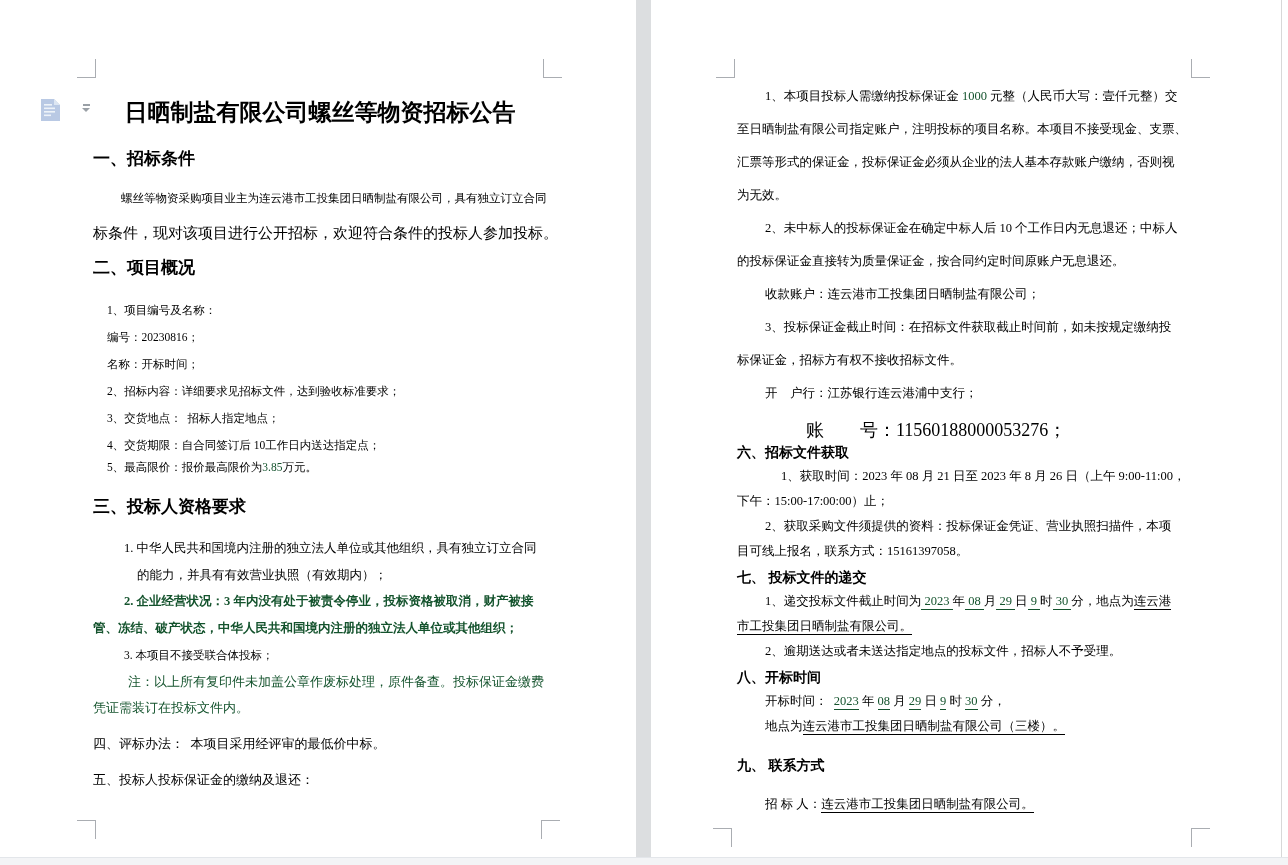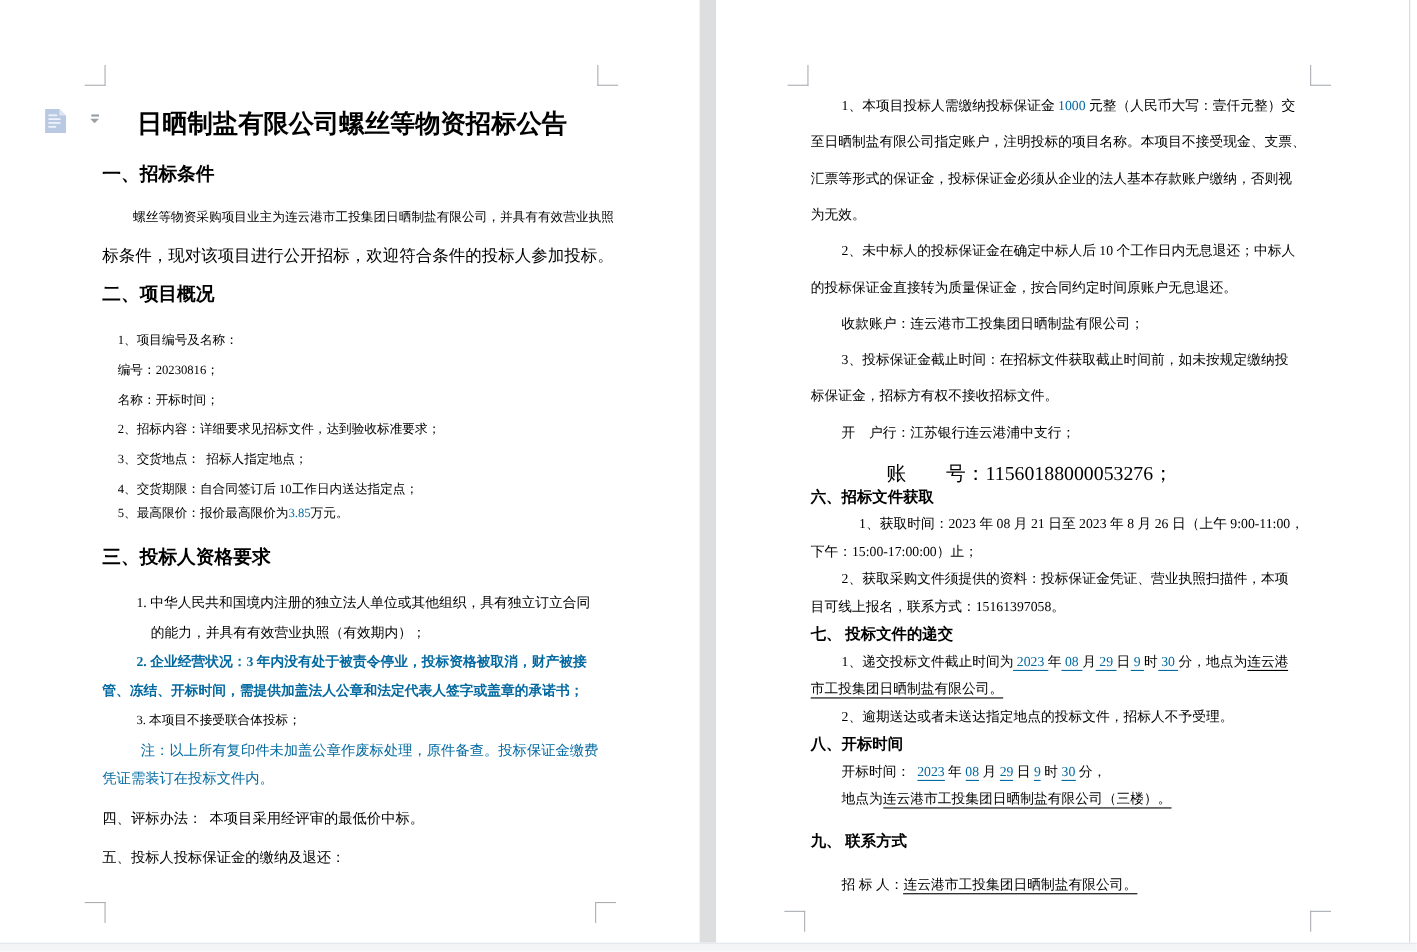--- a/index.html
+++ b/index.html
@@ -18,21 +18,21 @@
   
   .bottom-band{position:absolute;left:0;top:857px;width:1288px;height:8px;background:#f3f4f6;border-top:1px solid #e3e6ea;}
   
   .crop{position:absolute;width:18px;height:18px;}
   .crop.tl{border-right:1px solid #aaadb2;border-bottom:1px solid #aaadb2;}
   .crop.tr{border-left:1px solid #aaadb2;border-bottom:1px solid #aaadb2;}
   .crop.bl{border-right:1px solid #aaadb2;border-top:1px solid #aaadb2;}
   .crop.br{border-left:1px solid #aaadb2;border-top:1px solid #aaadb2;}
   
   .tline{position:absolute;line-height:1.25;white-space:pre;}
-  .tline span.red{color:#0369a1;}
+  .tline span.red{color:#14532d;}
   .tline span.u{border-bottom:1px solid currentColor;padding-bottom:1px;}
   
   .paste-btn{position:absolute;left:38px;top:96px;width:56px;height:28px;cursor:pointer;}
   .paste-btn .doc{position:absolute;left:2px;top:2px;}
   .paste-btn .arrow{position:absolute;left:44px;top:8px;width:9px;height:8px;}
   .paste-btn .arrow .bar{position:absolute;left:1px;top:0;width:7px;height:2px;background:#9aa0a6;}
   .paste-btn .arrow .tri{position:absolute;left:0;top:4px;width:0;height:0;
       border-left:4.5px solid transparent;border-right:4.5px solid transparent;border-top:4px solid #9aa0a6;}
 </style>
 </head>
@@ -70,35 +70,35 @@
     </span>
     <span class="arrow">
       <span class="bar"></span>
         <span class="tri"></span>
     </span>
   </div>
 
   <div id="text-layer">
       <div class="tline" style="left: 95px; top: 99px; font-size: 23px; font-weight: bold; width: 450px; text-align: center;"><span>日晒制盐有限公司螺丝等物资招标公告</span></div>
       <div class="tline" style="left: 93px; top: 148px; font-size: 17px; font-weight: bold;"><span>一、招标条件</span></div>
-      <div class="tline" style="left: 121px; top: 191px; font-size: 11.5px;"><span>螺丝等物资采购项目业主为连云港市工投集团日晒制盐有限公司，并具有有效营业执照</span></div>
+      <div class="tline" style="left: 121px; top: 191px; font-size: 11.5px;"><span>螺丝等物资采购项目业主为连云港市工投集团日晒制盐有限公司，具有独立订立合同</span></div>
       <div class="tline" style="left: 93px; top: 224px; font-size: 15px;"><span>标条件，现对该项目进行公开招标，欢迎符合条件的投标人参加投标。</span></div>
       <div class="tline" style="left: 93px; top: 257px; font-size: 17px; font-weight: bold;"><span>二、项目概况</span></div>
       <div class="tline" style="left: 107px; top: 303px; font-size: 11.5px;"><span>1、项目编号及名称：</span></div>
       <div class="tline" style="left: 107px; top: 330px; font-size: 11.5px;"><span>编号：20230816；</span></div>
       <div class="tline" style="left: 107px; top: 357px; font-size: 11.5px;"><span>名称：开标时间；</span></div>
       <div class="tline" style="left: 107px; top: 384px; font-size: 11.5px;"><span>2、招标内容：详细要求见招标文件，达到验收标准要求；</span></div>
       <div class="tline" style="left: 107px; top: 411px; font-size: 11.5px;"><span>3、交货地点：  招标人指定地点；</span></div>
       <div class="tline" style="left: 107px; top: 438px; font-size: 11.5px;"><span>4、交货期限：自合同签订后 10工作日内送达指定点；</span></div>
       <div class="tline" style="left: 107px; top: 460px; font-size: 11.5px;"><span>5、最高限价：报价最高限价为</span><span class="red">3.85</span><span>万元。</span></div>
       <div class="tline" style="left: 93px; top: 496px; font-size: 17px; font-weight: bold;"><span>三、投标人资格要求</span></div>
       <div class="tline" style="left: 124px; top: 541px; font-size: 12.5px;"><span>1. 中华人民共和国境内注册的独立法人单位或其他组织，具有独立订立合同</span></div>
       <div class="tline" style="left: 93px; top: 568px; font-size: 12.5px; margin-left: 44px;"><span>的能力，并具有有效营业执照（有效期内）；</span></div>
       <div class="tline" style="left: 124px; top: 594px; font-size: 12.5px; font-weight: bold;"><span class="red">2. 企业经营状况：3 年内没有处于被责令停业，投标资格被取消，财产被接</span></div>
-      <div class="tline" style="left: 93px; top: 621px; font-size: 12.5px; font-weight: bold;"><span class="red">管、冻结、开标时间，需提供加盖法人公章和法定代表人签字或盖章的承诺书；</span></div>
+      <div class="tline" style="left: 93px; top: 621px; font-size: 12.5px; font-weight: bold;"><span class="red">管、冻结、破产状态，中华人民共和国境内注册的独立法人单位或其他组织；</span></div>
       <div class="tline" style="left: 124px; top: 648px; font-size: 11.5px;"><span>3. 本项目不接受联合体投标；</span></div>
       <div class="tline" style="left: 128px; top: 674px; font-size: 13px; font-weight: normal;"><span class="red">注：以上所有复印件未加盖公章作废标处理，原件备查。投标保证金缴费</span></div>
       <div class="tline" style="left: 93px; top: 700px; font-size: 13px; font-weight: normal;"><span class="red">凭证需装订在投标文件内。</span></div>
       <div class="tline" style="left: 93px; top: 736px; font-size: 13px;"><span>四、评标办法：  本项目采用经评审的最低价中标。</span></div>
       <div class="tline" style="left: 93px; top: 772px; font-size: 13px;"><span>五、投标人投标保证金的缴纳及退还：</span></div>
       <div class="tline" style="left: 765px; top: 89px; font-size: 12.5px;"><span>1、本项目投标人需缴纳投标保证金 </span><span class="red">1000</span><span> 元整（人民币大写：壹仟元整）交</span></div>
       <div class="tline" style="left: 737px; top: 122px; font-size: 12.5px;"><span>至日晒制盐有限公司指定账户，注明投标的项目名称。本项目不接受现金、支票、</span></div>
       <div class="tline" style="left: 737px; top: 155px; font-size: 12.5px;"><span>汇票等形式的保证金，投标保证金必须从企业的法人基本存款账户缴纳，否则视</span></div>
       <div class="tline" style="left: 737px; top: 188px; font-size: 12.5px;"><span>为无效。</span></div>
       <div class="tline" style="left: 765px; top: 221px; font-size: 12.5px;"><span>2、未中标人的投标保证金在确定中标人后 10 个工作日内无息退还；中标人</span></div>

